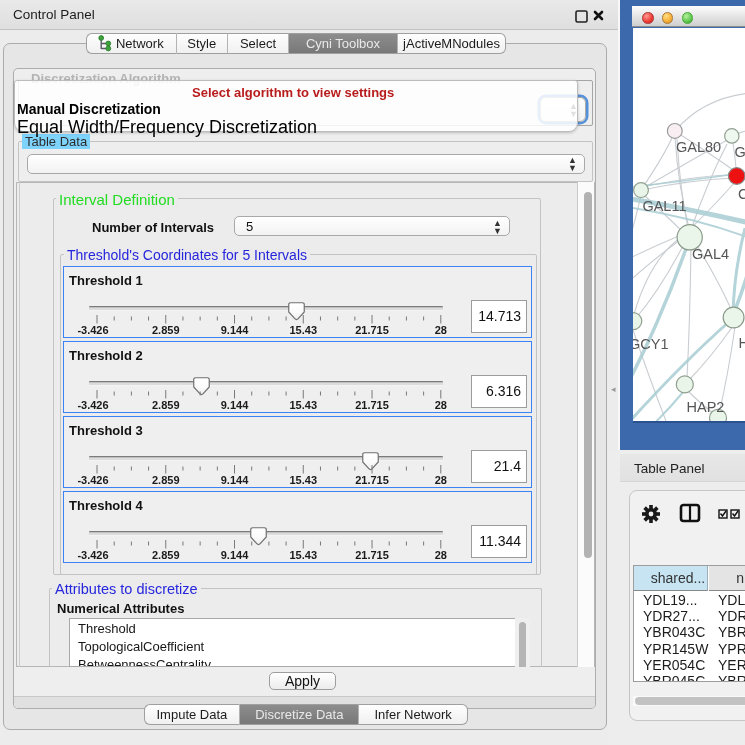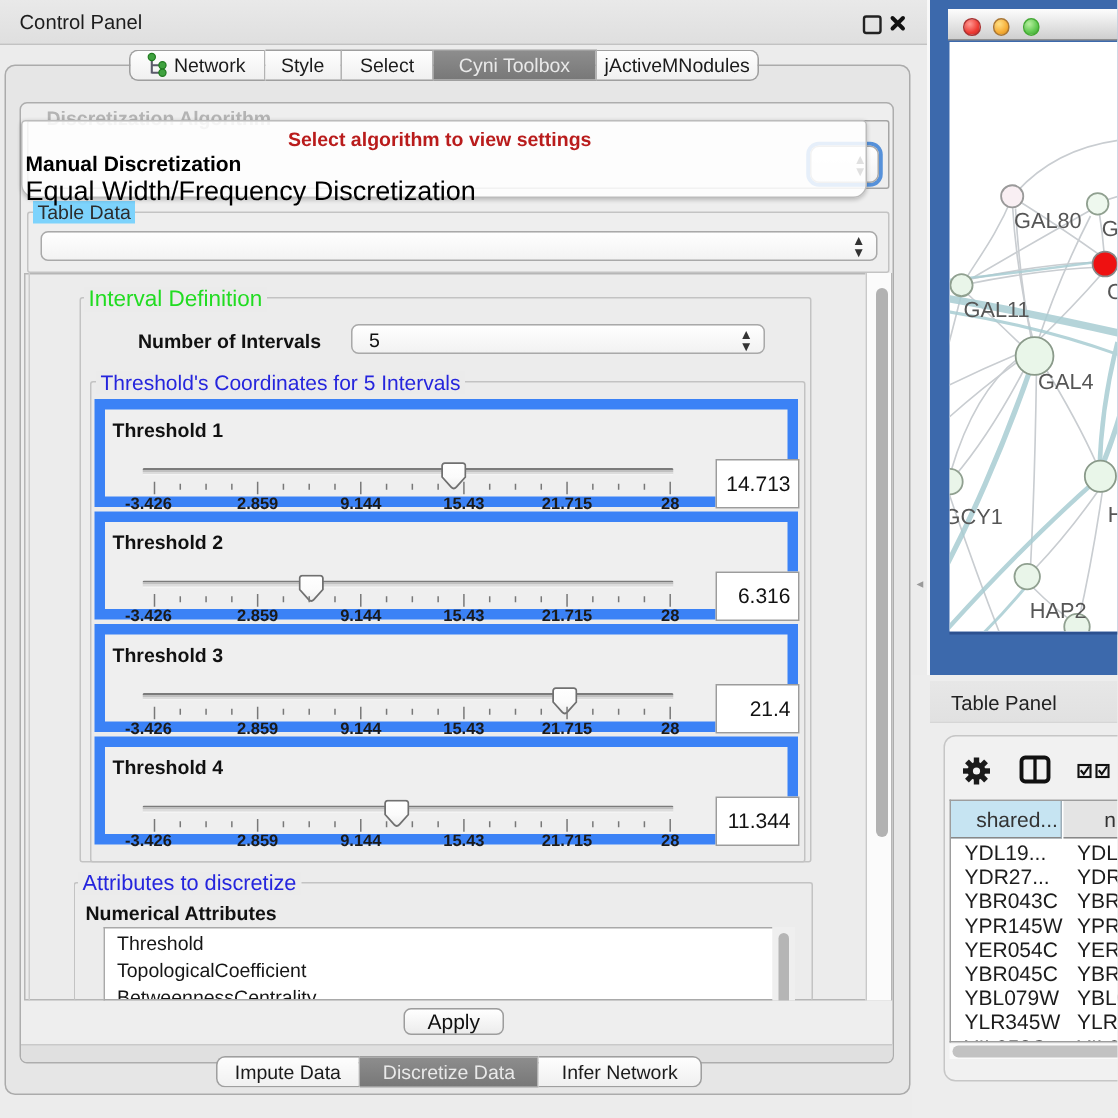--- a/index.html
+++ b/index.html
@@ -36,21 +36,21 @@
 .group { position:absolute; border:1px solid #c3c3c3; border-radius:2px; }
 .gtitle { position:absolute; top:-8px; background:#7dd3fc; padding:0 3px; font-size:13px; color:#2c2c2c; white-space:nowrap; }
 
 
 .combo { position:absolute; background:linear-gradient(#ffffff,#f2f2f2); border:1px solid #a9a9a9;
   border-radius:5px; font-size:13px; color:#111; }
 .combo .txt { position:absolute; left:11px; top:3px; }
 .combo .arr { position:absolute; right:7px; top:2px; font-size:9px; color:#333; line-height:8px; }
 
 
-.tbox { position:absolute; left:63px; width:469px; height:72px; border:7px solid #3b82f6; background:#efefef; }
+.tbox { position:absolute; left:63px; width:469px; height:72px; border:1px solid #3b82f6; background:#efefef; }
 .tbox .lab { position:absolute; left:5px; top:6px; font-size:13px; font-weight:bold; color:#111; }
 .track { position:absolute; left:25px; top:39px; width:354px; height:5px; border-radius:1px;
   background:linear-gradient(#7b7b7b 0 30%, #c0c0c0 30% 62%, #dcdcdc 62% 100%); border-bottom:1px solid #f4f4f4;}
 .thumb { position:absolute; top:35px; width:17px; height:20px; }
 .vbox { position:absolute; left:407px; top:33px; width:56px; height:33px; background:#fff;
   border:1px solid #9c9c9c; font-size:14px; color:#111; text-align:right; line-height:31px; padding-right:5px;}
 .tlabels { position:absolute; left:0; top:57px; width:469px; font-size:11px; font-weight:bold; color:#1a1a1a; }
 .tlabels span { position:absolute; transform:translateX(-50%); }
 
 
@@ -455,21 +455,21 @@
   </g>
   <rect x="41" y="2" width="18" height="16" rx="2.5" fill="none" stroke="#111" stroke-width="2.6"></rect>
   <line x1="50" y1="2" x2="50" y2="18" stroke="#111" stroke-width="2.2"></line>
   <g stroke="#111" stroke-width="1.4" fill="none">
     <rect x="79" y="7" width="8" height="8"></rect>
     <path d="M80.5 10.5 l2 2.5 l3.5 -5"></path>
     <rect x="91" y="7" width="8" height="8"></rect>
     <path d="M92.5 10.5 l2 2.5 l3.5 -5"></path>
   </g>
 </svg>
-<div class="abs" id="tbl" style="height:162px; overflow:hidden;">
+<div class="abs" id="tbl" style="height:117px; overflow:hidden;margin-top:32px;">
   <div class="hcell" style="left:0; width:74px; background:#c6e4f2; border-right:1px solid #9dadb8; border-bottom:1px solid #888; padding-left:15px;">shared...</div>
   <div class="hcell" style="left:75px; width:37px; background:#e4e4e4; border-bottom:1px solid #888;">
       <span style="position:absolute;right:2px">n</span>
     </div>
   <div class="trow" style="top:26px">
       <span class="c1">YDL19...</span>
       <span class="c2">YDL1</span>
     </div>
   <div class="trow" style="top:42.2px">
       <span class="c1">YDR27...</span>

